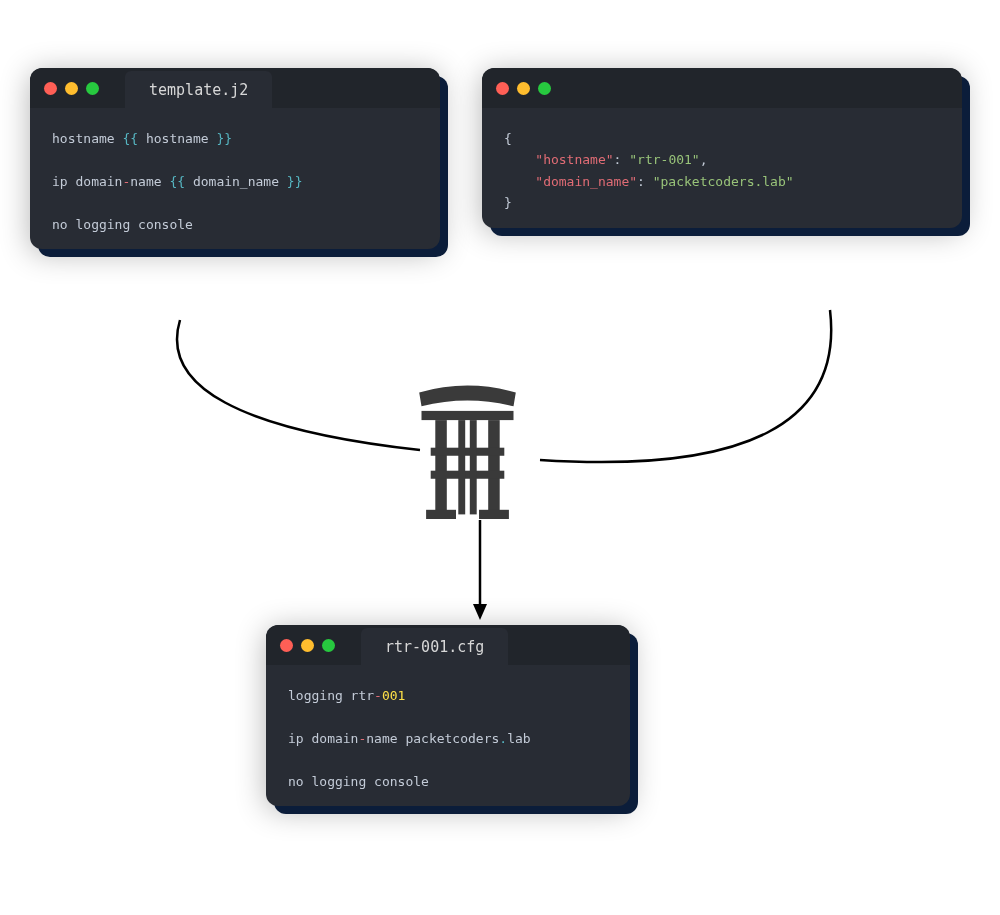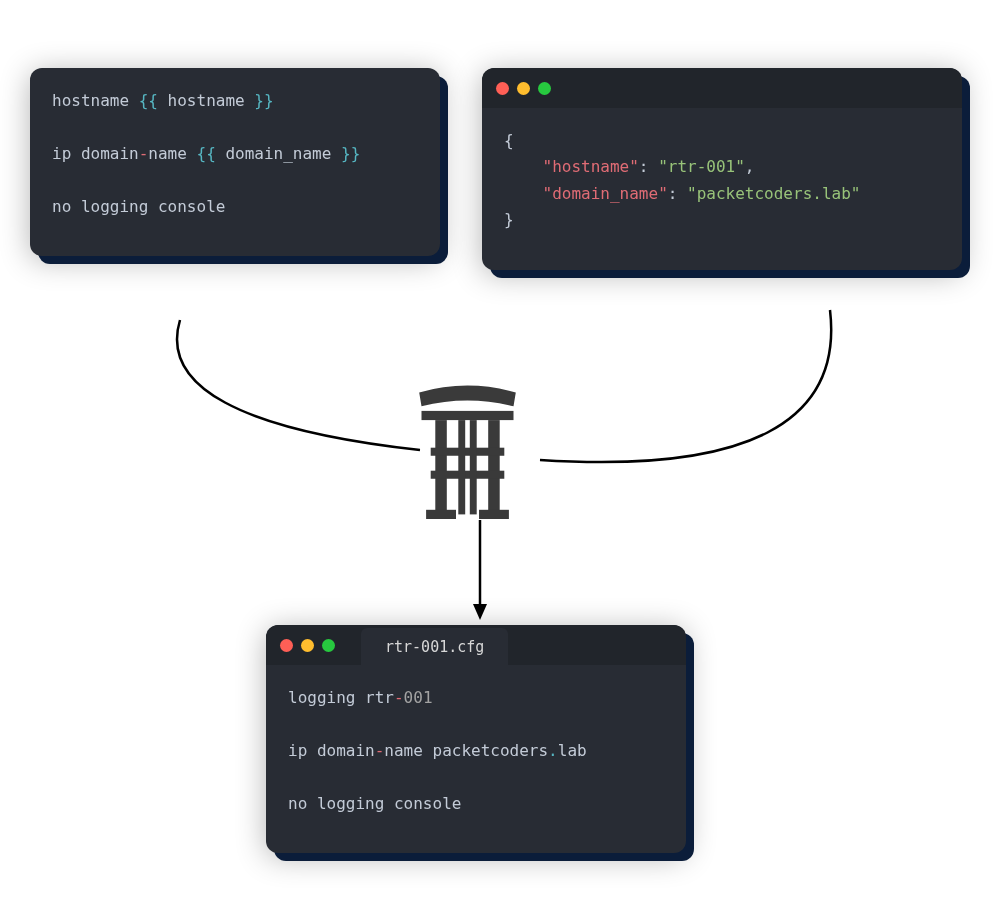--- a/index.html
+++ b/index.html
@@ -42,38 +42,38 @@
   .tab {
     margin-left: 18px;
     background: #282c34;
     color: #d7d7d7;
     font-size: 15px;
     padding: 10px 24px 9px;
     border-radius: 6px 6px 0 0;
     align-self: flex-end;
   }
   .content {
-    padding: 20px 22px 36px;
+    padding: 20px 22px 14px;
     color: #c3cbd7;
-    font-size: 16px;
+    font-size: 13px;
     line-height: 1.65;
     white-space: pre;
   }
   .kw { color: #c3cbd7; }
   .op { color: #56b6c2; }
   .dash { color: #e06c75; }
-  .num { color: #a3a3a3; }
+  .num { color: #fde047; }
   .str { color: #98c379; }
   .key { color: #e06c75; }
   .var { color: #c3cbd7; }
 
   
   #win-template { left: 30px;  top: 68px;  width: 410px; }
   #win-json     { left: 482px; top: 68px;  width: 480px; }
-  #win-output   { left: 266px; top: 625px; width: 420px; }
+  #win-output   { left: 266px; top: 625px; width: 364px; }
 
   .arrow {
     position: absolute;
     pointer-events: none;
   }
   .jinja-logo {
     position: absolute;
     left: 410px;
     top: 380px;
     width: 115px;
@@ -100,20 +100,28 @@
     <rect x="18" y="58" width="64" height="7"></rect>
     <rect x="18" y="78" width="64" height="7"></rect>
     <rect x="42" y="34" width="6" height="82"></rect>
     <rect x="52" y="34" width="6" height="82"></rect>
     <rect x="14" y="112" width="26" height="8"></rect>
     <rect x="60" y="112" width="26" height="8"></rect>
   </g>
 </svg>
 
 <div class="window" id="win-template">
+  <div class="titlebar">
+    <div class="traffic">
+      <span class="dot red"></span>
+      <span class="dot yellow"></span>
+      <span class="dot green"></span>
+    </div>
+    <div class="tab">template.j2</div>
+  </div>
   <div class="content"><span class="kw">hostname </span><span class="op">{{</span><span class="var"> hostname </span><span class="op">}}</span>
 
 <span class="kw">ip domain</span><span class="dash">-</span><span class="kw">name </span><span class="op">{{</span><span class="var"> domain_name </span><span class="op">}}</span>
 
 <span class="kw">no logging console</span></div>
 </div>
 
 <div class="window" id="win-json">
   <div class="titlebar">
     <div class="traffic">

